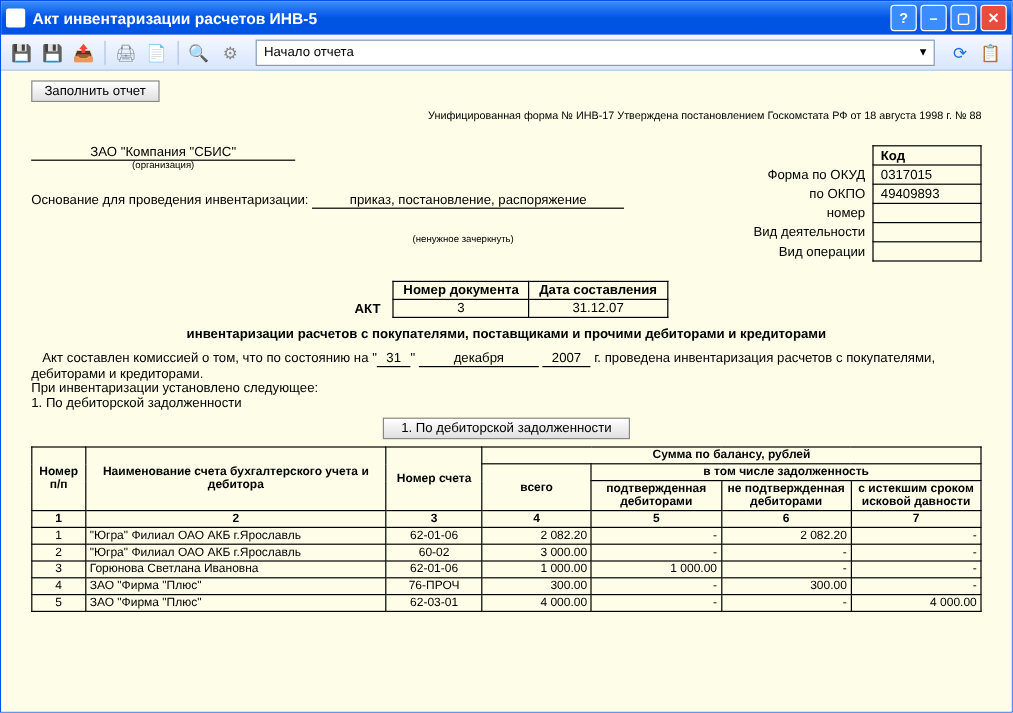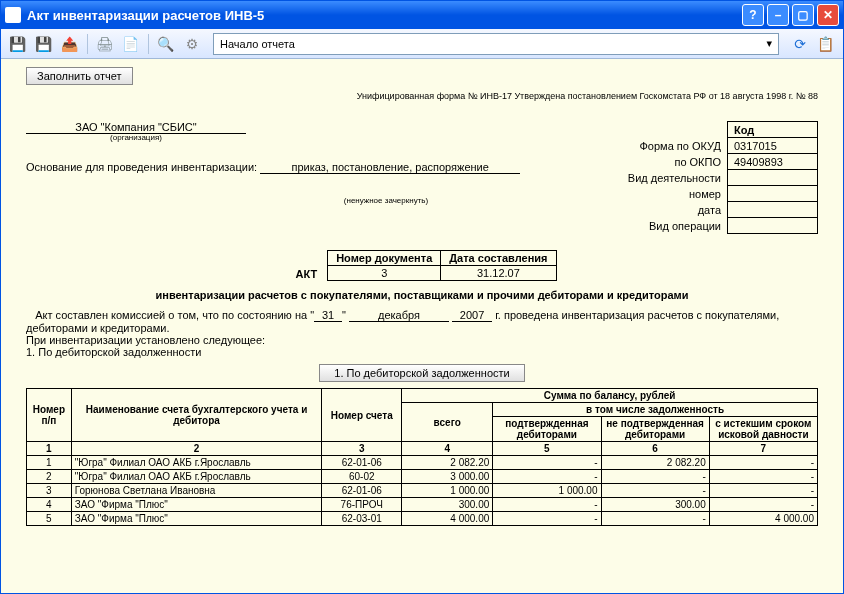--- a/index.html
+++ b/index.html
@@ -205,29 +205,25 @@
           </tr>
       <tr>
             <td class="lbl">Форма по ОКУД</td>
             <td style="width:90px">0317015</td>
           </tr>
       <tr>
             <td class="lbl">по ОКПО</td>
             <td>49409893</td>
           </tr>
       <tr>
-            <td class="lbl">Вид деятельности</td>
-            <td>&nbsp;</td>
-          </tr>
-      <tr>
             <td class="lbl">номер</td>
             <td>&nbsp;</td>
           </tr>
       <tr>
-            <td class="lbl">дата</td>
+            <td class="lbl">Вид деятельности</td>
             <td>&nbsp;</td>
           </tr>
       <tr>
             <td class="lbl">Вид операции</td>
             <td>&nbsp;</td>
           </tr>
     </tbody>
       </table>
 
     <div class="org-line">

